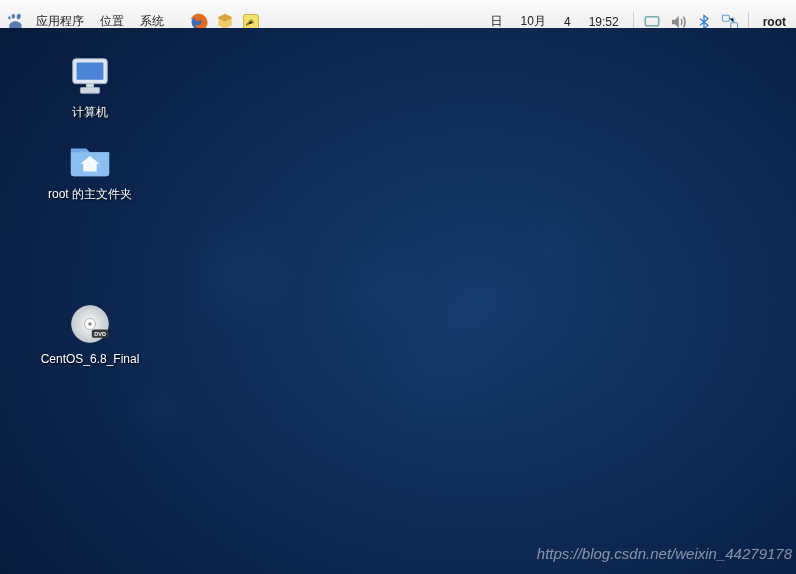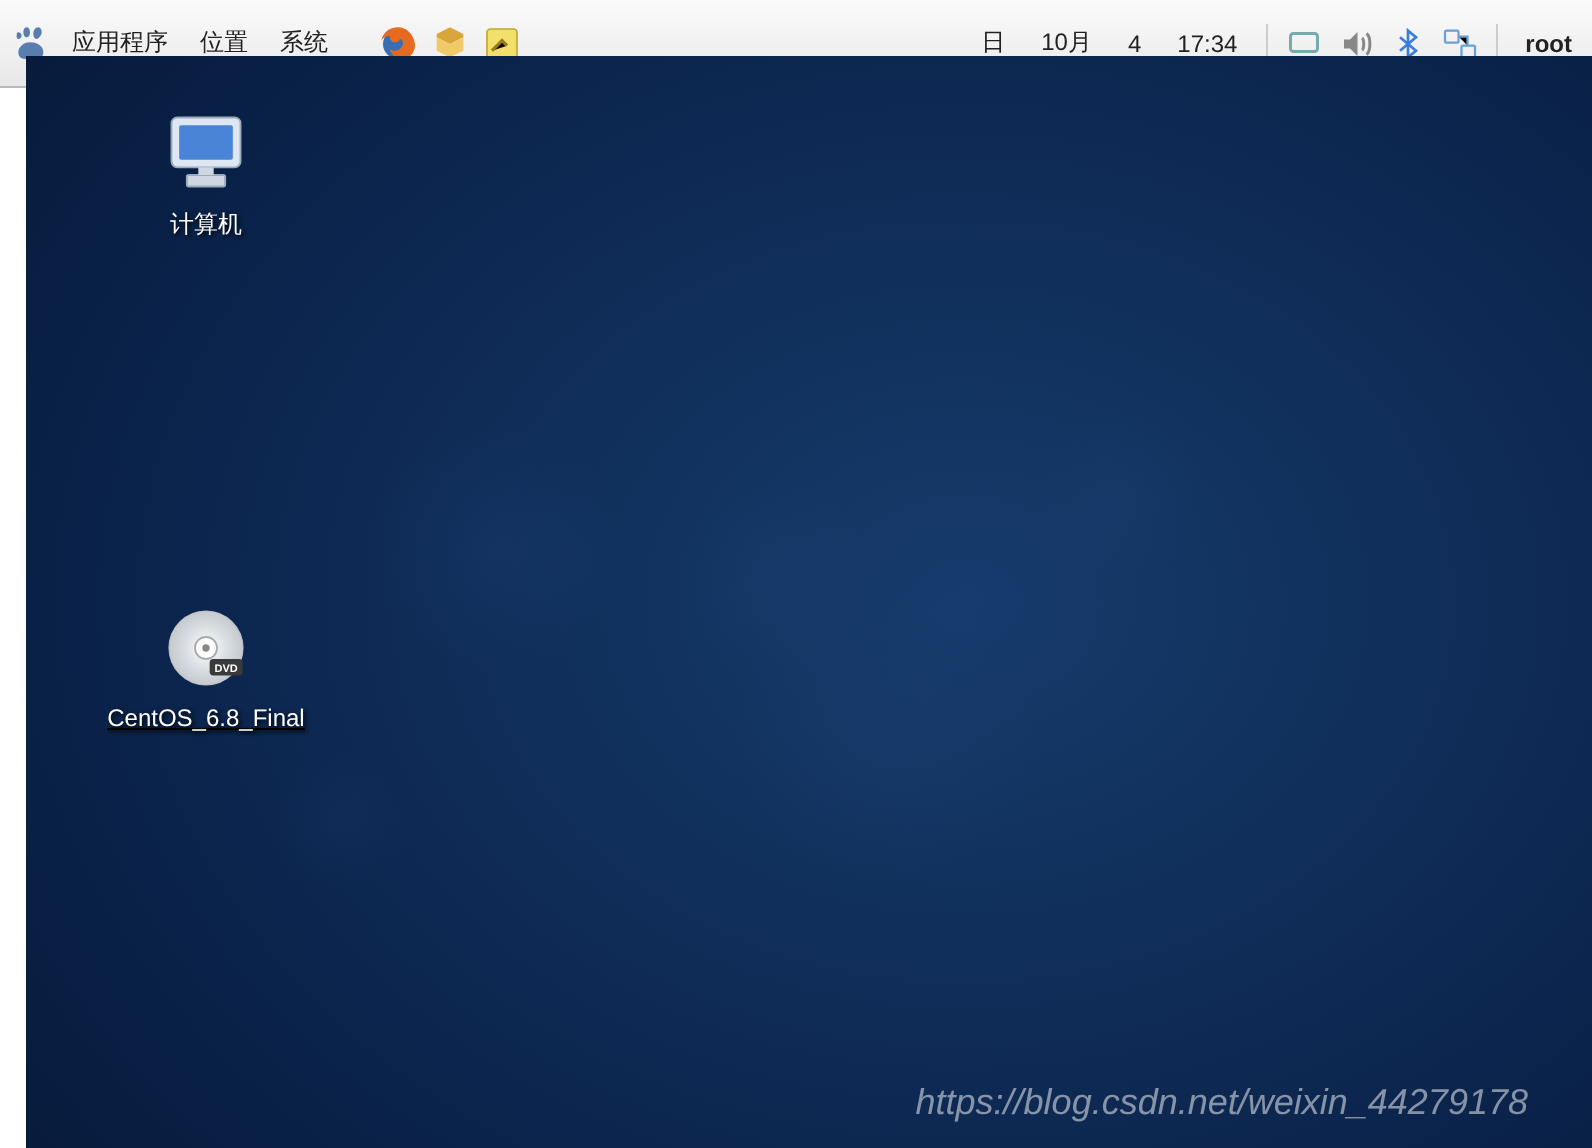--- a/index.html
+++ b/index.html
@@ -27,21 +27,20 @@
 .gnome-foot { width: 20px; height: 20px; }
 .firefox-icon { width: 20px; height: 20px; }
 .datetime { padding: 0 6px; }
 .user-label { font-weight: bold; padding: 0 6px; text-align: right; }
 .tray-icon { width: 20px; height: 20px; display: flex; align-items: center; justify-content: center; cursor: pointer; color: #666; }
 
 .desktop {
   position: absolute;
   top: 28px; left: 0; right: 0; bottom: 0;
   background: radial-gradient(ellipse 900px 700px at 60% 50%, #163b6d 0%, #123461 15%, #0f2c57 30%, #0b244c 45%, #081d40 60%, #061736 75%, #04122c 90%, #030f24 100%);
-  margin-left: 13px;
 }
 .desktop::before {
   content: '';
   position: absolute;
   inset: 0;
   background:
     radial-gradient(circle 90px at 30% 45%, rgba(40,80,140,0.15), transparent 70%),
     radial-gradient(circle 70px at 48% 48%, rgba(40,80,140,0.12), transparent 70%),
     radial-gradient(circle 110px at 55% 62%, rgba(40,80,140,0.12), transparent 70%),
     radial-gradient(circle 60px at 70% 40%, rgba(40,80,140,0.10), transparent 70%),
@@ -62,24 +61,24 @@
 }
 .desktop-icon .label {
   color: #fff;
   text-shadow: 1px 1px 2px rgba(0,0,0,0.9);
   text-align: center;
   font-size: 12px;
   white-space: nowrap;
 }
 .watermark {
   position: absolute;
-  right: 32px;
+  right: 4px;
   bottom: 12px;
   color: rgba(255,255,255,0.5);
-  font-size: 18px;
+  font-size: 15px;
   font-style: italic;
 }
 .divider { width: 1px; height: 20px; background: #ccc; margin: 0 2px; }
 </style>
 </head>
 <body>
 
 <div class="panel">
   <div class="panel-left">
     <span class="launcher-icon">
@@ -107,21 +106,21 @@
       <svg width="20" height="20" viewBox="0 0 24 24">
           <rect x="3" y="3" width="18" height="18" rx="2" fill="#f3e06a" stroke="#c0a830"></rect>
           <path stroke="#9a7c20" stroke-width="2" d="M6 16l6-6 3 3"></path>
         </svg>
     </span>
   </div>
   <div class="panel-right">
     <span class="datetime">日</span>
     <span class="datetime">10月</span>
     <span class="datetime">4</span>
-    <span class="datetime">17:34</span>
+    <span class="datetime">19:52</span>
     <span class="divider"></span>
     <span class="tray-icon">
       <svg width="18" height="18" viewBox="0 0 24 24">
           <rect x="3" y="5" width="18" height="12" rx="2" fill="none" stroke="#7aa" stroke-width="2"></rect>
           <path d="M8 21h8" stroke="#7aa" stroke-width="2"></path>
         </svg>
     </span>
     <span class="tray-icon">
       <svg width="18" height="18" viewBox="0 0 24 24">
           <path fill="#888" d="M4 9v6h4l5 5V4L8 9H4z"></path>
@@ -152,23 +151,33 @@
       <svg width="46" height="46" viewBox="0 0 48 48">
         <rect x="6" y="6" width="36" height="26" rx="3" fill="#dfe8f2" stroke="#9ab"></rect>
         <rect x="10" y="10" width="28" height="18" rx="1" fill="#4a84d6"></rect>
         <rect x="14" y="36" width="20" height="6" rx="1" fill="#cfd8e2" stroke="#9ab"></rect>
         <rect x="20" y="32" width="8" height="4" fill="#cfd8e2"></rect>
       </svg>
     </div>
     <div class="label">计算机</div>
   </div>
 
+  <div class="desktop-icon" style="left:30px; top:106px;">
+    <div class="icon-box">
+      <svg width="46" height="46" viewBox="0 0 48 48">
+        <path d="M4 14h16l4 4h20v22a3 3 0 0 1-3 3H7a3 3 0 0 1-3-3V14z" fill="#6fa8e6"></path>
+        <path d="M4 18h40v22a3 3 0 0 1-3 3H7a3 3 0 0 1-3-3V18z" fill="#8cbef0"></path>
+        <path d="M24 22l10 8h-3v8H17v-8h-3l10-8z" fill="#fff" opacity="0.9"></path>
+      </svg>
+    </div>
+    <div class="label">root 的主文件夹</div>
+  </div>
 
 
-  <div class="desktop-icon" style="left:30px; top:272px;text-decoration:underline;">
+  <div class="desktop-icon" style="left:30px; top:272px;">
     <div class="icon-box">
       <svg width="44" height="44" viewBox="0 0 48 48">
         <circle cx="24" cy="24" r="20" fill="#eceef0" stroke="#bbb"></circle>
         <circle cx="24" cy="24" r="20" fill="url(#g1)"></circle>
         <defs>
             <radialGradient id="g1">
               <stop offset="0%" stop-color="#fff"></stop>
               <stop offset="60%" stop-color="#d8dde2"></stop>
               <stop offset="100%" stop-color="#c5cad0"></stop>
             </radialGradient>

